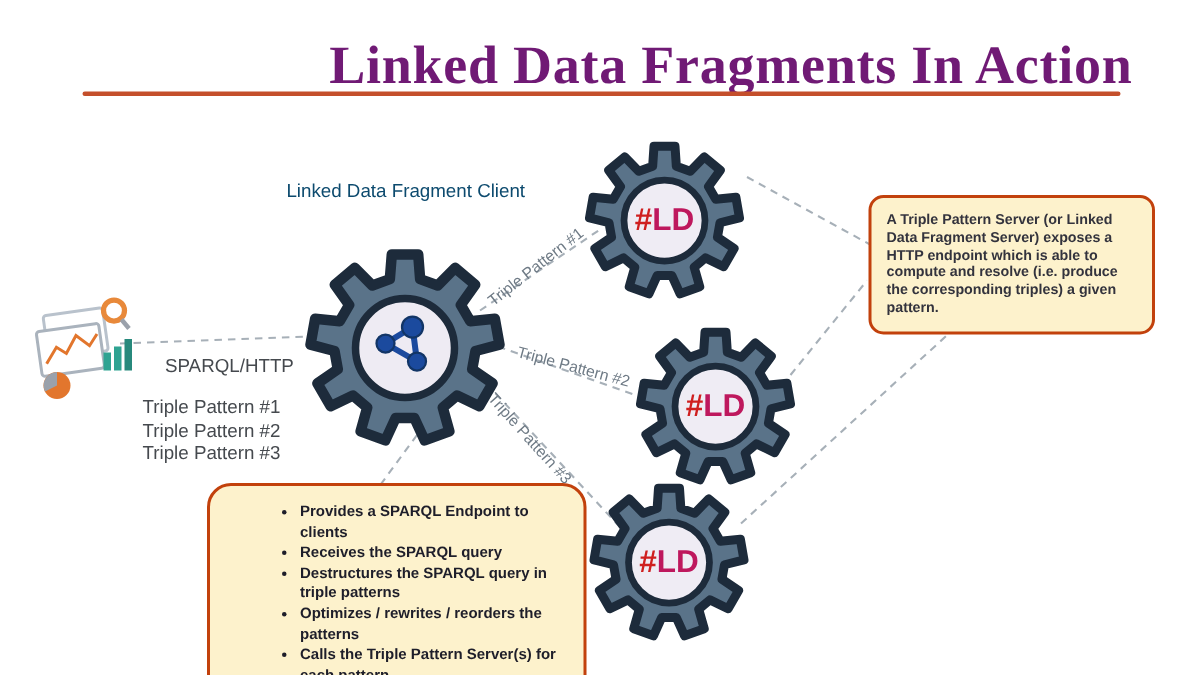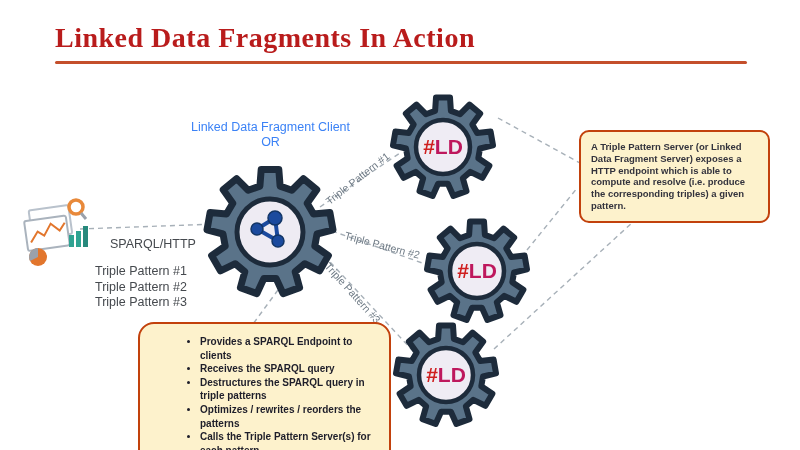--- a/index.html
+++ b/index.html
@@ -5,41 +5,41 @@
   * { margin:0; padding:0; box-sizing:border-box; }
   html,body { background:#e9e9e9; }
   #slide {
     position:relative; width:800px; height:450px; background:#ffffff;
     overflow:hidden; font-family:"Liberation Sans", sans-serif;
   }
   
   .title {
     position:absolute; left:55px; top:22px; width:700px;
     font-family:"Liberation Serif", serif; font-weight:600;
-    font-size:28px; color:#b91c1c; letter-spacing:.5px;
+    font-size:36px; color:#701a75; letter-spacing:.5px;text-align:right;
   }
   .title-rule {
     position:absolute; left:55px; top:61px; width:692px; height:3px;
     background:#c44f2b; border-radius:2px;
   }
   
   svg.connectors { position:absolute; inset:0; pointer-events:none; }
   svg.connectors line { stroke:#a7b0b8; stroke-width:1.4; stroke-dasharray:5 4; }
   
   .gear-wrap { position:absolute; }
   .gear-label-overlay {
     position:absolute; inset:0; display:flex; align-items:center; justify-content:center;
     font-weight:bold; font-size:21px; letter-spacing:0;
   }
   .gear-label-overlay .hash { color:#cf1f1f; }
   .gear-label-overlay .ld   { color:#be185d; }
   
   .client-label {
     position:absolute; left:183px; top:120px; width:175px; text-align:center;
-    font-size:12.5px; line-height:15px; color:#3b82f6;
+    font-size:12.5px; line-height:15px; color:#0c4a6e;
   }
   .protocol-label {
     position:absolute; left:110px; top:237px;
     font-size:12.5px; color:#45494e;
   }
   .pattern-list {
     position:absolute; left:95px; top:264px;
     font-size:12.5px; line-height:15.5px; color:#45494e;
   }
   .edge-label {
@@ -124,21 +124,20 @@
 
   <div class="protocol-label">SPARQL/HTTP</div>
   <div class="pattern-list">
     <div>Triple Pattern #1</div>
     <div>Triple Pattern #2</div>
     <div>Triple Pattern #3</div>
   </div>
 
   <div class="client-label">
     <div>Linked Data Fragment Client</div>
-    <div>OR</div>
   </div>
 
   <div class="gear-wrap" style="left:195px; top:157px; width:150px; height:150px;">
     <svg width="150" height="150" viewBox="-75 -75 150 150">
       <path fill="#5a7389" stroke="#1d2b3b" stroke-width="7" stroke-linejoin="round" d="M-8.8 -62.4 L8.8 -62.4 L10.1 -45.9 L21.8 -41.7 L33.4 -53.4 L46.8 -42.2 L37.2 -28.7 L43.5 -17.9 L59.9 -19.5 L63.0 -2.2 L47.0 2.0 L44.8 14.2 L58.4 23.6 L49.6 38.8 L34.7 31.7 L25.2 39.7 L29.6 55.6 L13.1 61.6 L6.2 46.6 L-6.2 46.6 L-13.1 61.6 L-29.6 55.6 L-25.2 39.7 L-34.7 31.7 L-49.6 38.8 L-58.4 23.6 L-44.8 14.2 L-47.0 2.0 L-63.0 -2.2 L-59.9 -19.5 L-43.5 -17.9 L-37.2 -28.7 L-46.8 -42.2 L-33.4 -53.4 L-21.8 -41.7 L-10.1 -45.9 Z"></path>
       <circle r="33" fill="#eeebf3" stroke="#1d2b3b" stroke-width="5"></circle>
       <g>
         <g stroke="#1b4a9e" stroke-width="4">
           <line x1="5" y1="-14" x2="-13" y2="-3"></line>
           <line x1="-13" y1="-3" x2="8" y2="9"></line>

